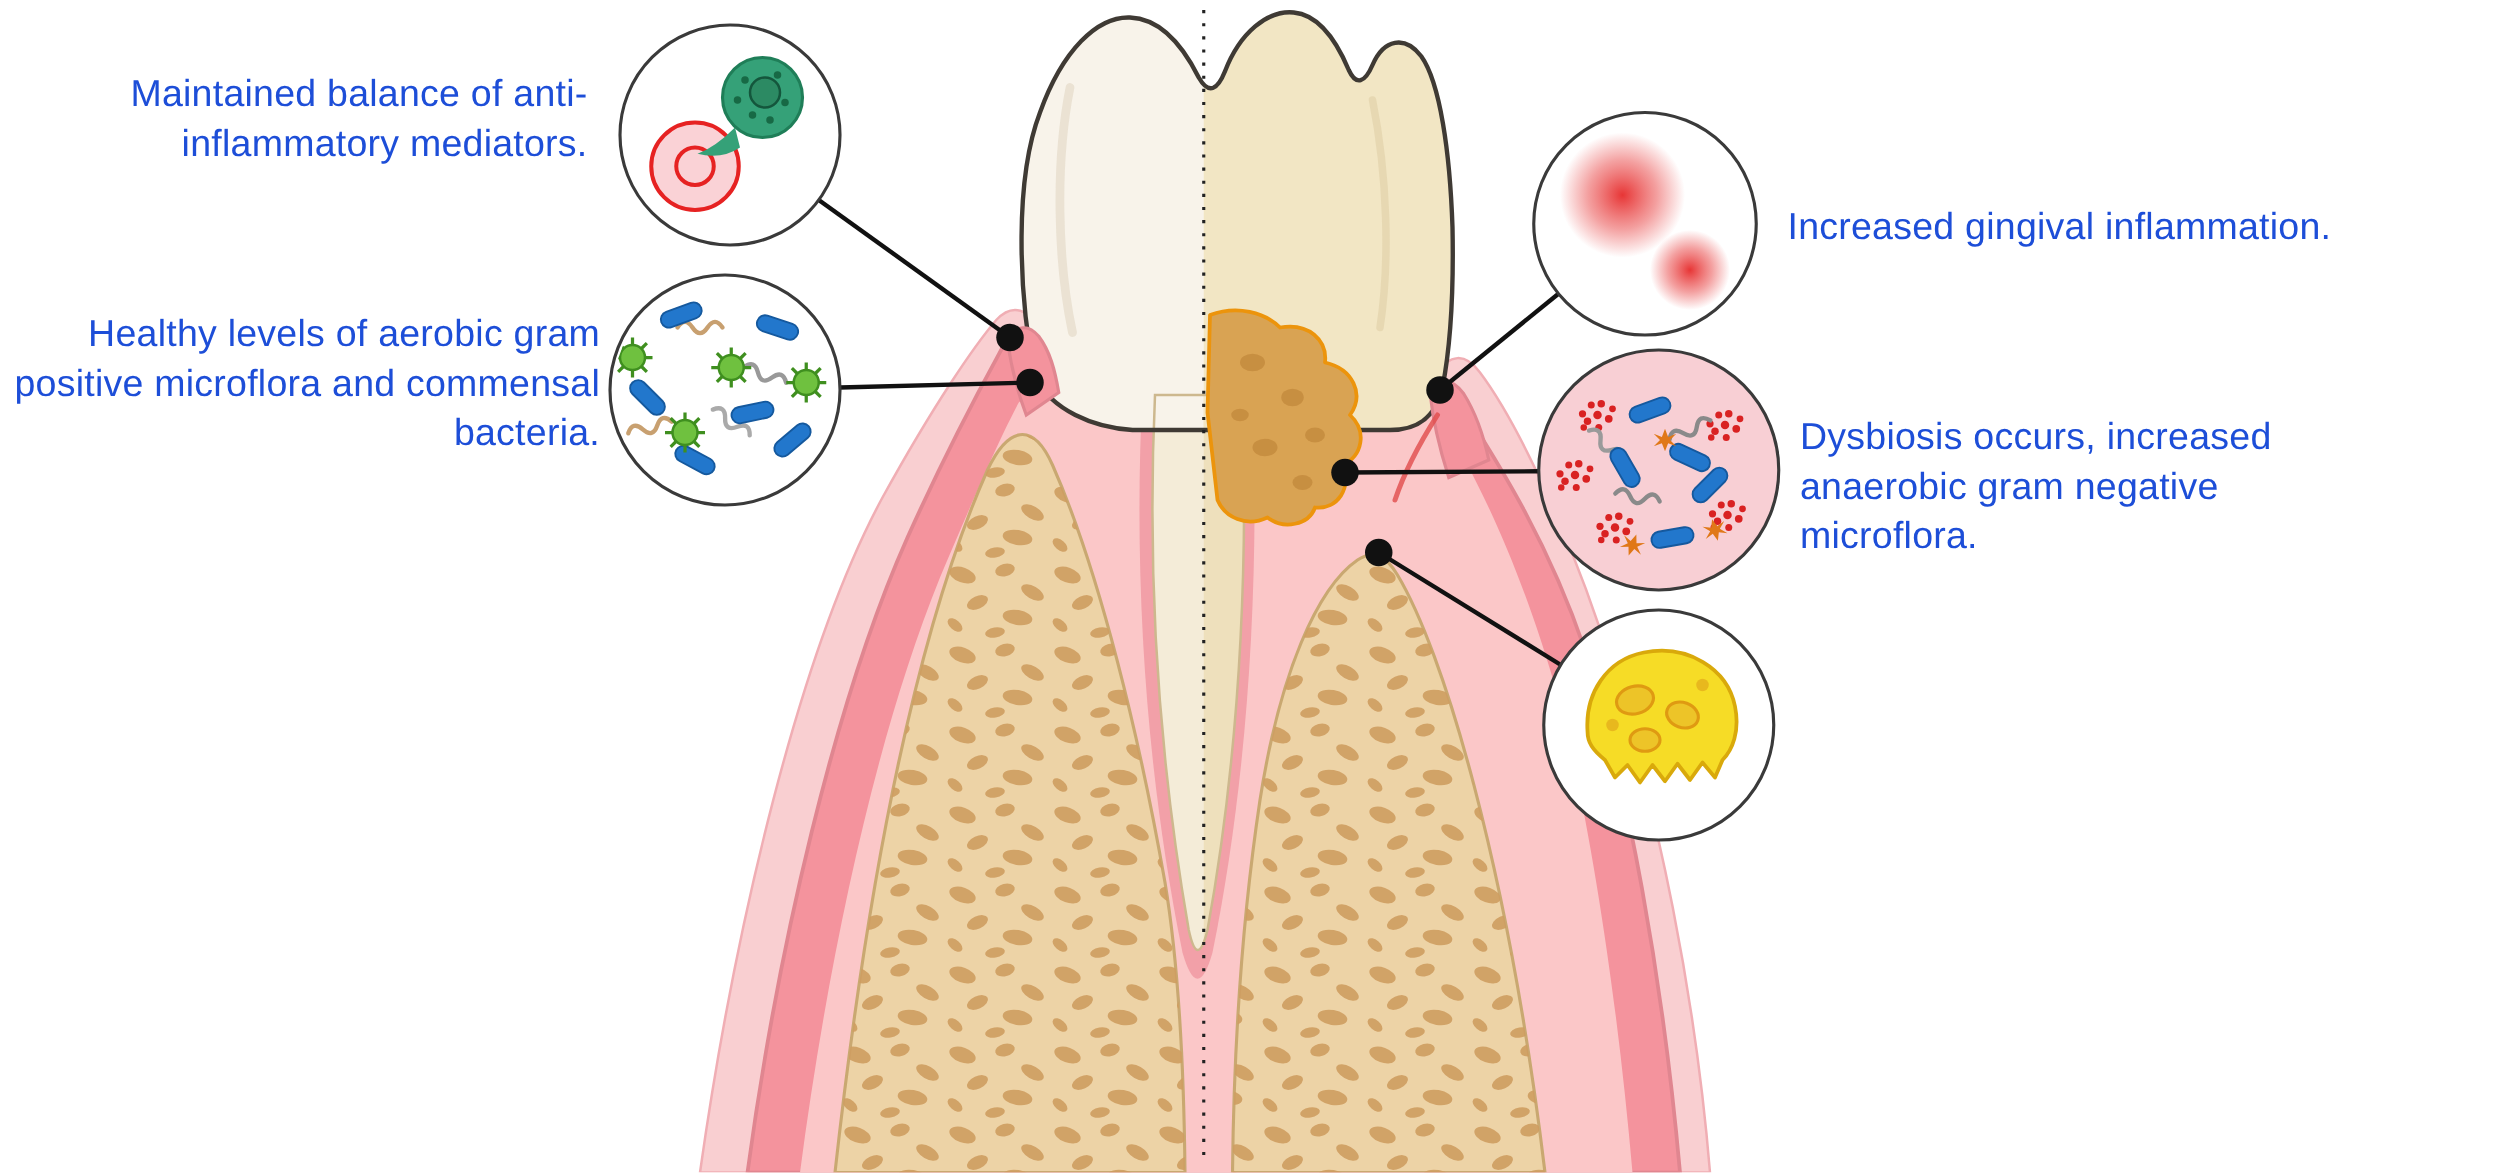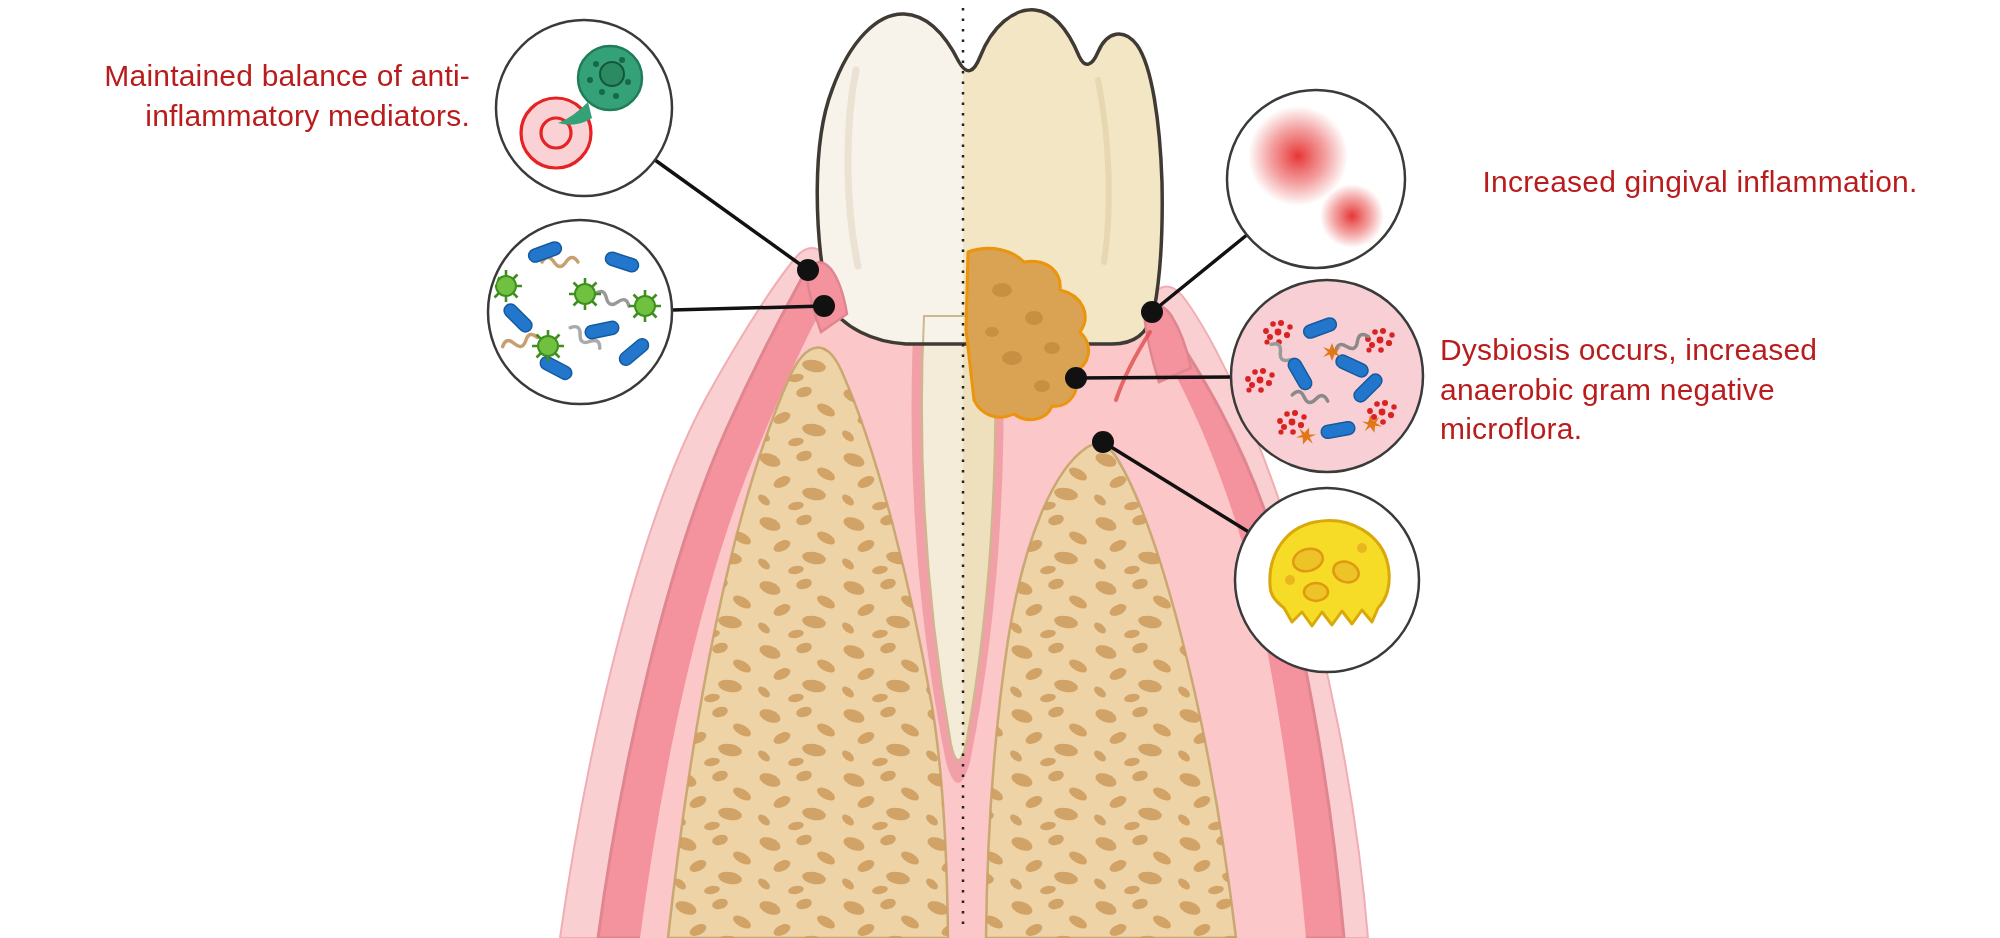--- a/index.html
+++ b/index.html
@@ -2,21 +2,21 @@
 <html><head>
 <meta charset="utf-8">
 <style>
   html,body{margin:0;padding:0;background:#ffffff;}
   #stage{
     position:relative;width:2000px;height:938px;background:#ffffff;
     font-family:"Liberation Sans",sans-serif;overflow:hidden;
   }
   #stage svg{position:absolute;left:0;top:0;}
   .ann{
-    position:absolute;font-size:30px;line-height:1.32;color:#b91c1c;
+    position:absolute;font-size:30px;line-height:1.32;color:#1d4ed8;
     letter-spacing:.2px;
   }
   .ann.ra{text-align:right;}
 </style>
 </head>
 <body>
 
 <div id="stage">
 
   <svg width="2000" height="938" viewBox="0 0 2000 938">
@@ -268,19 +268,20 @@
           <ellipse cx="1316" cy="592" rx="12" ry="9"></ellipse>
         </g>
         <circle cx="1362" cy="548" r="5" fill="#E8B81E"></circle>
         <circle cx="1290" cy="580" r="5" fill="#E8B81E"></circle>
       </g>
     </g>
   </svg>
 
   <div class="ann ra" id="ann-mediators" style="left:28px;top:56px;width:442px;">Maintained balance of anti-inflammatory mediators.</div>
 
-
-  <div class="ann" id="ann-inflammation" style="left:1430px;top:162px;width:540px;text-align:center;">Increased gingival inflammation.</div>
+  <div class="ann ra" id="ann-healthy" style="left:8px;top:248px;width:472px;">Healthy levels of aerobic gram positive microflora and commensal bacteria.</div>
+
+  <div class="ann" id="ann-inflammation" style="left:1430px;top:162px;width:540px;">Increased gingival inflammation.</div>
 
   <div class="ann" id="ann-dysbiosis" style="left:1440px;top:330px;width:430px;">Dysbiosis occurs, increased anaerobic gram negative microflora.</div>
 
 
 </div>
 
 </body></html>

